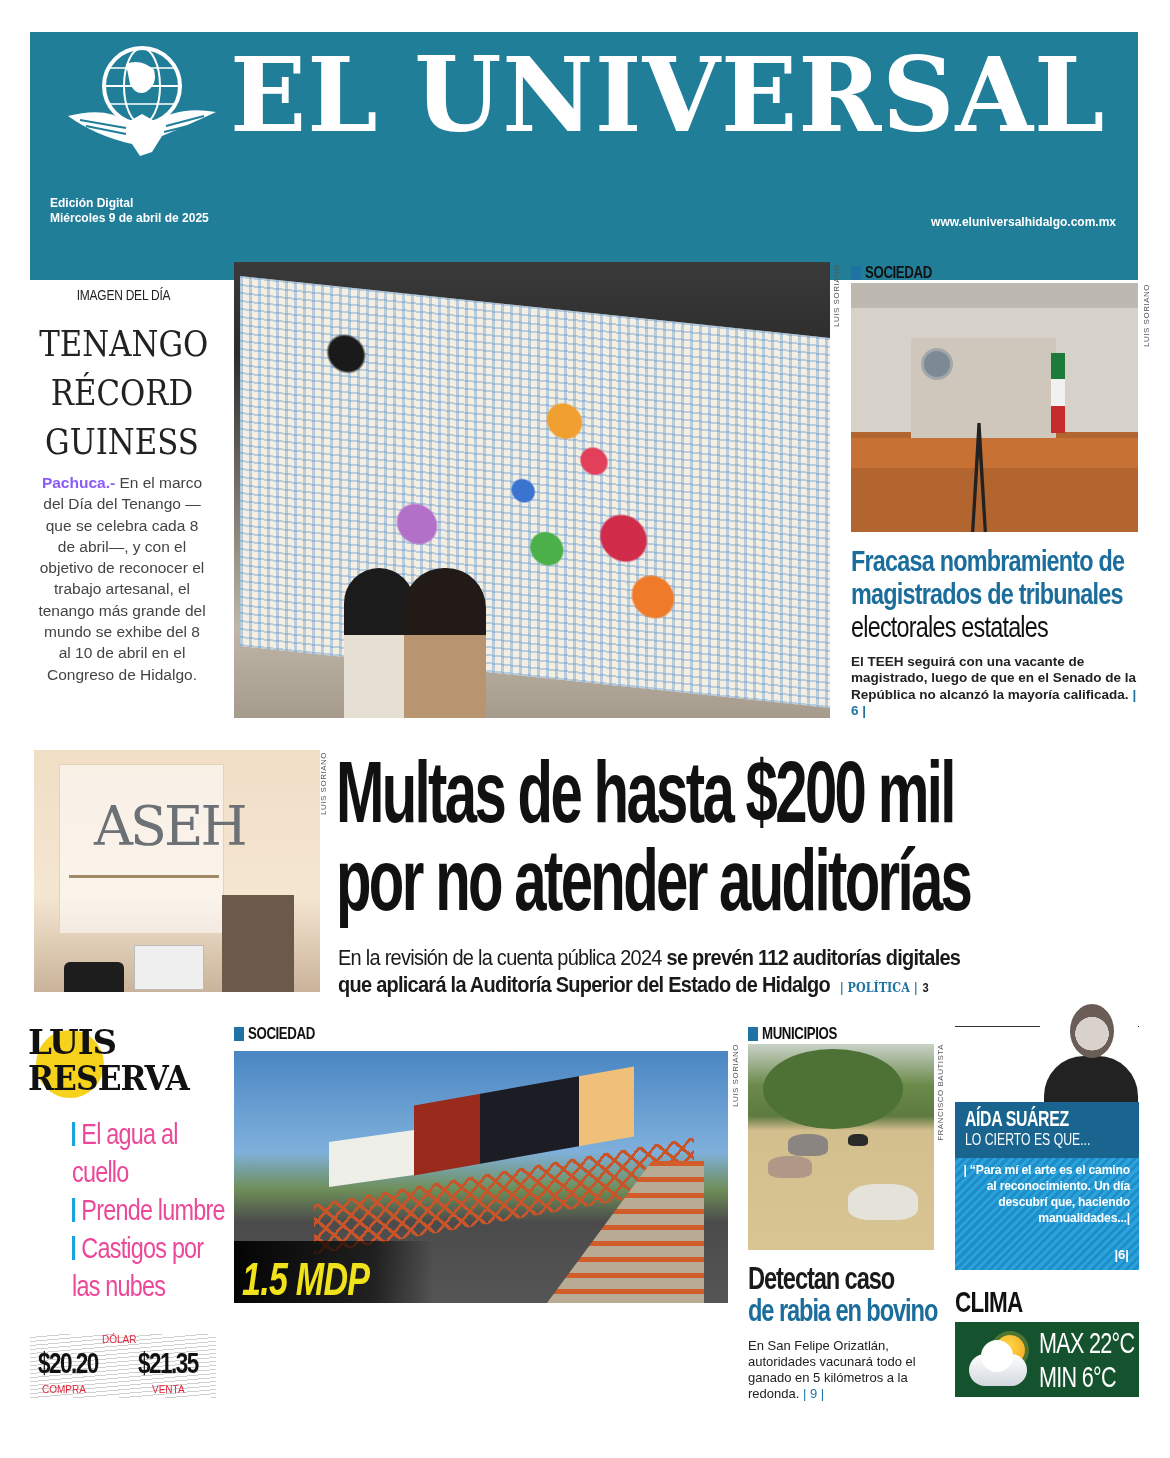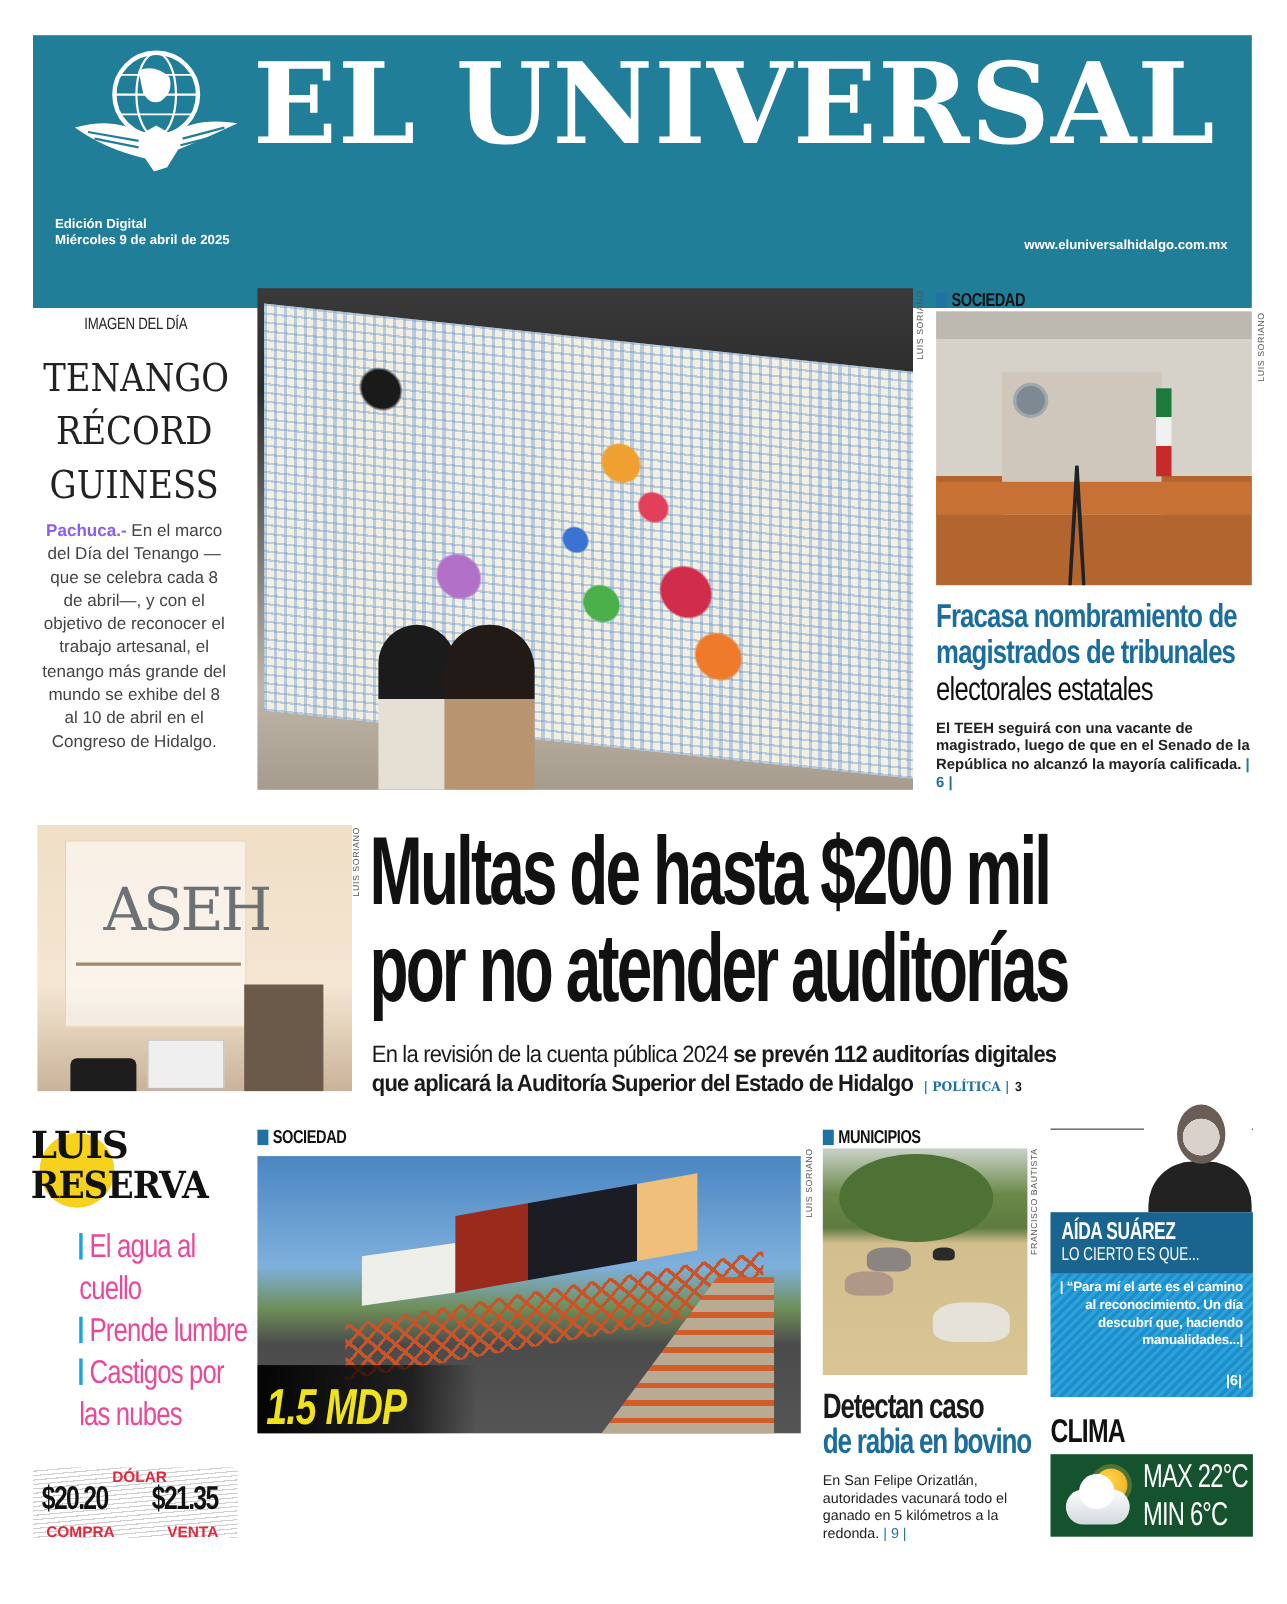--- a/index.html
+++ b/index.html
@@ -91,21 +91,21 @@
   .bajo .t { position: absolute; left: 0; font-family: "DejaVu Serif", serif; font-weight: bold; font-size: 34px; line-height: 36px; color: #111; letter-spacing: -1px; white-space: nowrap; }
   .bajo .t1 { top: 2px; }
   .bajo .t2 { top: 38px; transform: scaleX(0.92); transform-origin: left top; }
   .bajo-list { left: 30px; top: 1115px; width: 196px; font-family: "Liberation Sans", sans-serif; font-size: 30px; line-height: 38px; letter-spacing: -1px; color: #ec4899; margin-left: 42px; }
   .bajo-list .item { display: block; transform: scaleX(0.78); transform-origin: left top; white-space: nowrap; }
   .bajo-list .bar { display: inline-block; width: 4px; height: 24px; background: #1ba3df; margin-right: 8px; vertical-align: -2px; }
 
   
   .dolar { left: 30px; top: 1334px; width: 186px; height: 64px;
     background: repeating-linear-gradient(175deg, #ffffff 0 3px, #cfcfcf 3px 4px); }
-  .dolar .lab { position: absolute; font-size: 14px; font-weight: bold; color: #e1283d; }
+  .dolar .lab { position: absolute; font-size: 10px; font-weight: normal; color: #e1283d; }
   .dolar .val { position: absolute; top: 12px; font-weight: bold; font-size: 30px; color: #111; letter-spacing: -2px; transform: scaleX(0.75); transform-origin: left top; white-space: nowrap; }
 
   
   .photo-bridge { left: 234px; top: 1051px; width: 494px; height: 252px; overflow: hidden;
     background: linear-gradient(180deg, #4a86c2 0%, #7fb0dc 40%, #6e8e58 55%, #4b4b4b 68%, #555 100%); font-style: italic; }
   .billboard { position: absolute; left: 180px; top: 35px; width: 220px; height: 70px; background: linear-gradient(90deg, #9a2a1c 0 30%, #1c1c25 30% 75%, #f0bf7a 75%); transform: skewY(-10deg); }
   .billboard2 { position: absolute; left: 95px; top: 85px; width: 85px; height: 45px; background: #efefea; transform: skewY(-8deg); }
   .bridge-deck { position: absolute; left: 80px; top: 120px; width: 380px; height: 50px; background: repeating-linear-gradient(45deg, #c8542a 0 3px, transparent 3px 12px), repeating-linear-gradient(-45deg, #c8542a 0 3px, transparent 3px 12px); transform: skewY(-10deg); }
   .stairs { position: absolute; left: 210px; top: 110px; width: 260px; height: 246px;
     background: repeating-linear-gradient(180deg, #d25d2a 0 5px, #b9aa93 5px 16px);

